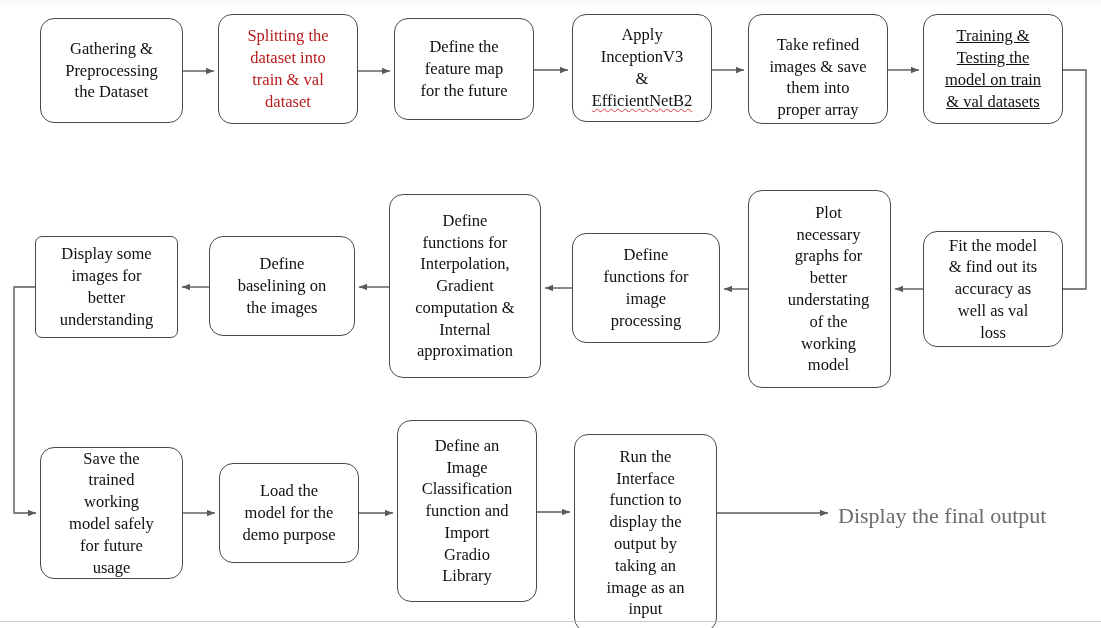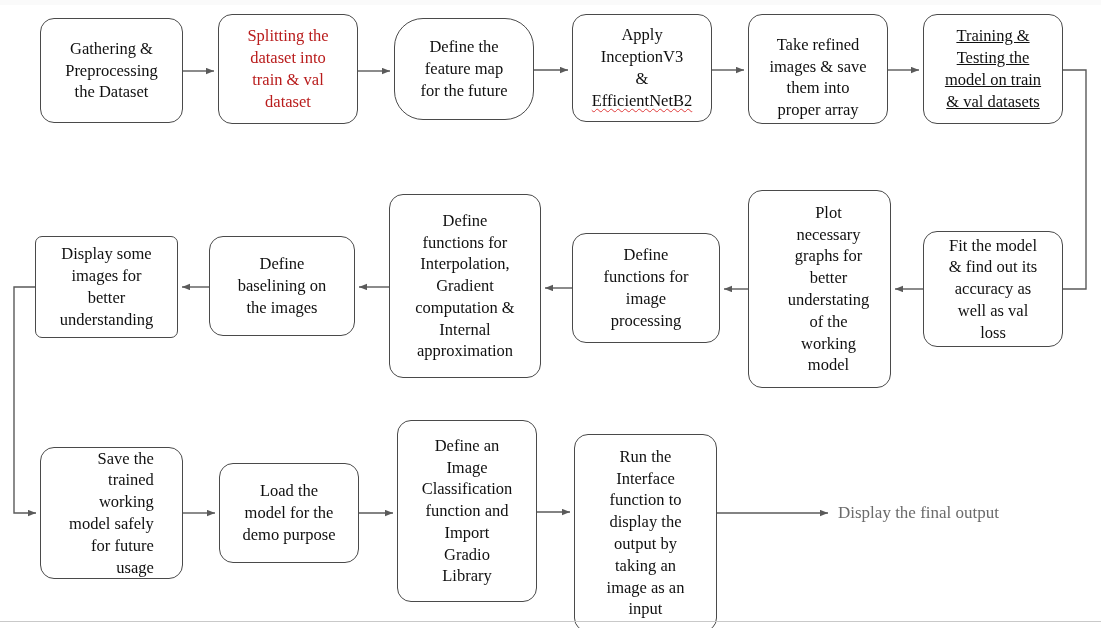--- a/index.html
+++ b/index.html
@@ -54,21 +54,21 @@
     white-space: pre-line;
   }
   .node.spell .misspell {
     text-decoration: underline wavy #e03b3b;
     text-decoration-thickness: 1px;
     text-underline-offset: 2px;
   }
   .free-label {
     position: absolute;
     color: #6b6b6b;
-    font-size: 17px;
+    font-size: 22px;
     line-height: 1.3;
     white-space: pre-line;
     text-align: right;
   }
 </style>
 </head>
 <body style="background: rgb(255, 255, 255);">
 
 <div id="canvas">
 
@@ -109,21 +109,21 @@
   </svg>
 
   <div id="nodes-layer">
       <div class="node" style="left: 40px; top: 18px; width: 143px; height: 105px; border-color: rgb(74, 74, 74); color: rgb(16, 16, 16);"><span>Gathering &amp;
 Preprocessing
 the Dataset</span></div>
       <div class="node" style="left: 218px; top: 14px; width: 140px; height: 110px; border-color: rgb(74, 74, 74); color: #b91c1c;"><span>Splitting the
 dataset into
 train &amp; val
 dataset</span></div>
-      <div class="node" style="left: 394px; top: 18px; width: 140px; height: 102px; border-color: rgb(74, 74, 74); color: rgb(16, 16, 16); border-radius: 29px;"><span>Define the
+      <div class="node" style="left: 394px; top: 18px; width: 140px; height: 102px; border-color: rgb(74, 74, 74); color: rgb(16, 16, 16);"><span>Define the
 feature map
 for the future</span></div>
       <div class="node spell" style="left: 572px; top: 14px; width: 140px; height: 108px; border-color: rgb(74, 74, 74); color: rgb(16, 16, 16);"><span>Apply<br>InceptionV3<br>&amp;<br><span class="misspell">EfficientNetB2</span></span></div>
       <div class="node" style="left: 748px; top: 14px; width: 140px; height: 110px; border-color: rgb(74, 74, 74); color: rgb(16, 16, 16); align-items: flex-end;"><span>Take refined
 images &amp; save
 them into
 proper array</span></div>
       <div class="node" style="left: 923px; top: 14px; width: 140px; height: 110px; border-color: rgb(74, 74, 74); color: rgb(16, 16, 16); text-decoration: underline;"><span>Training &amp;
 Testing the
 model on train
@@ -152,21 +152,21 @@
 computation &amp;
 Internal
 approximation</span></div>
       <div class="node" style="left: 209px; top: 236px; width: 146px; height: 100px; border-color: rgb(74, 74, 74); color: rgb(16, 16, 16);"><span>Define
 baselining on
 the images</span></div>
       <div class="node" style="left: 35px; top: 236px; width: 143px; height: 102px; border-color: rgb(74, 74, 74); color: rgb(16, 16, 16); border-radius: 7px;"><span>Display some
 images for
 better
 understanding</span></div>
-      <div class="node" style="left: 40px; top: 447px; width: 143px; height: 132px; border-color: rgb(74, 74, 74); color: rgb(16, 16, 16); text-align: right;"><span>Save the
+      <div class="node" style="left: 40px; top: 447px; width: 143px; height: 132px; border-color: rgb(74, 74, 74); color: rgb(16, 16, 16);"><span>Save the
 trained
 working
 model safely
 for future
 usage</span></div>
       <div class="node" style="left: 219px; top: 463px; width: 140px; height: 100px; border-color: rgb(74, 74, 74); color: rgb(16, 16, 16);"><span>Load the
 model for the
 demo purpose</span></div>
       <div class="node" style="left: 397px; top: 420px; width: 140px; height: 182px; border-color: rgb(74, 74, 74); color: rgb(16, 16, 16);"><span>Define an
 Image

